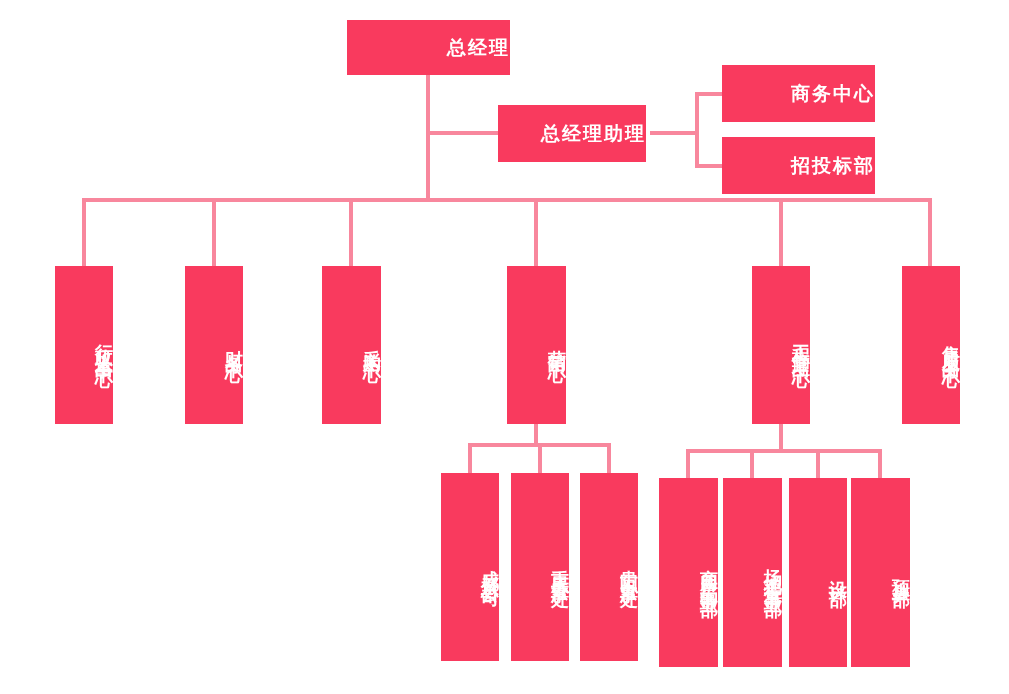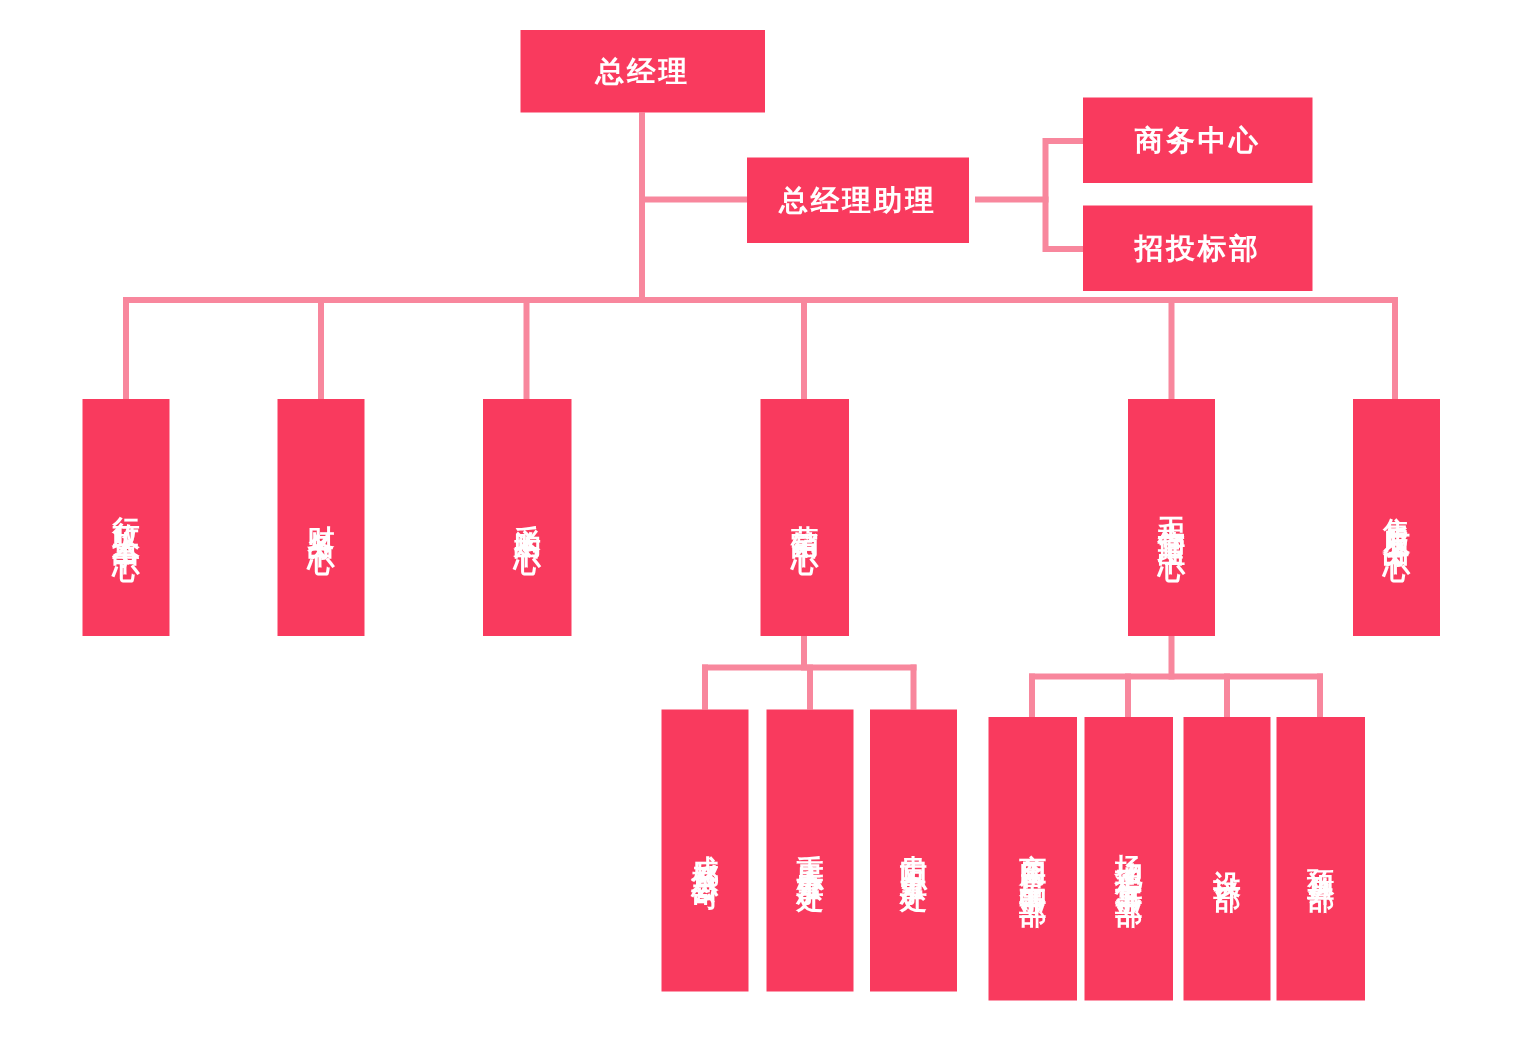--- a/index.html
+++ b/index.html
@@ -8,21 +8,21 @@
   .canvas {
     position:relative; width:1009px; height:694px;
     background:var(--bg,#ffffff); overflow:hidden;
   }
   .line { position:absolute; background:var(--connector,#f8879d); }
   .line.h { height:4px; }
   .line.v { width:4px; }
   .node {
     position:absolute; background:var(--node-fill,#f93a5e);
     color:var(--node-text,#ffffff);
-    display:flex; align-items:center; justify-content:center;
+    display:flex; align-items:center; justify-content:flex-end;
     font-weight:bold; text-align:center;
   }
   .node.hn { font-size:19px; letter-spacing:2px; }
   .node.vn span {
     writing-mode:vertical-rl; text-orientation:upright;
     font-size:18px; letter-spacing:5px; line-height:1;
   }
 </style>
 </head>
 <body>

